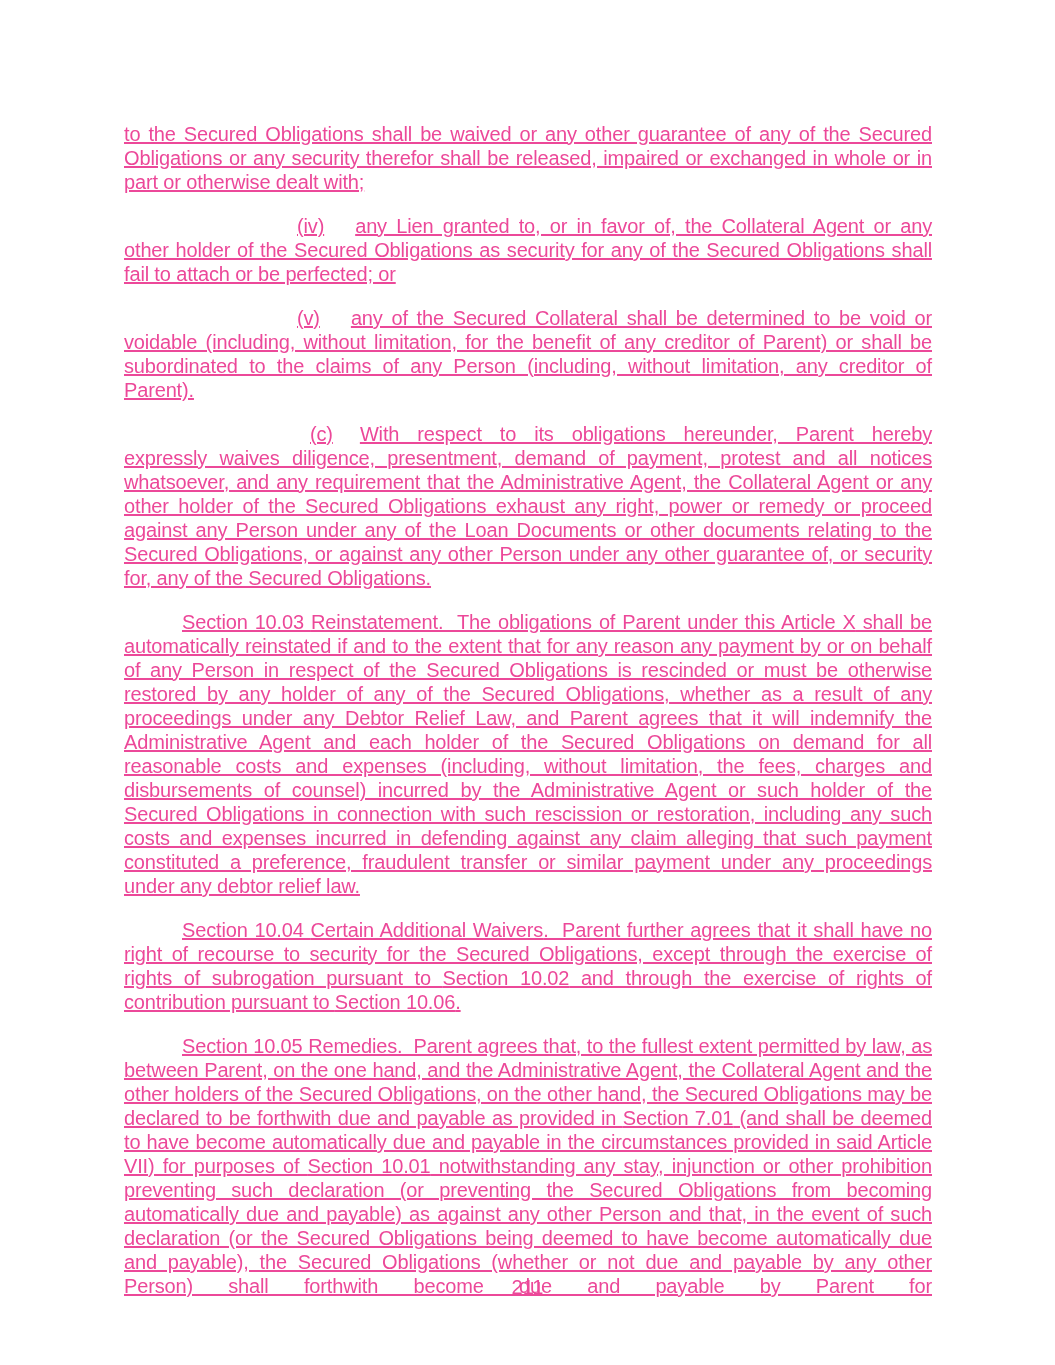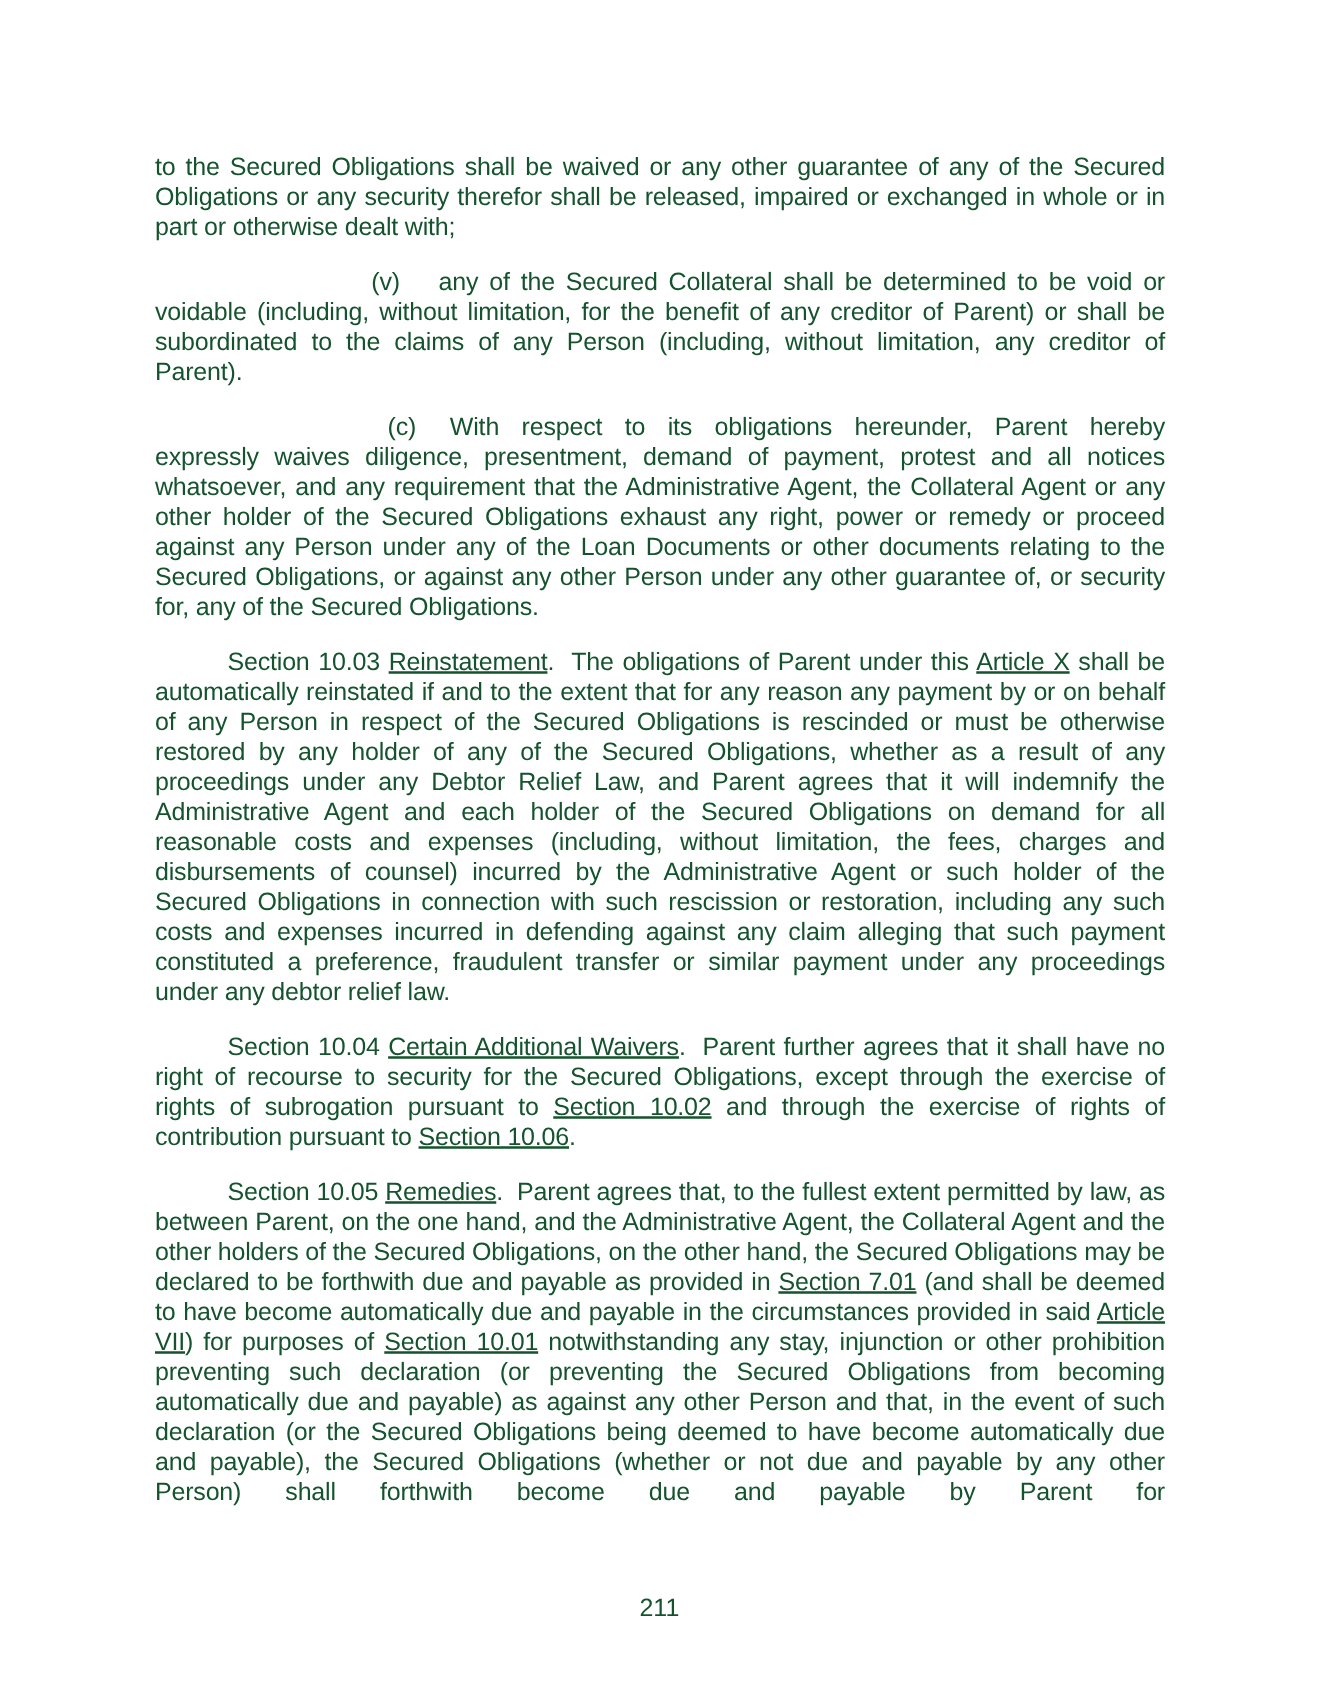--- a/index.html
+++ b/index.html
@@ -6,27 +6,28 @@
     margin: 0;
     padding: 0;
     background: #ffffff;
   }
   .page {
     position: relative;
     width: 1055px;
     height: 1365px;
     box-sizing: border-box;
     background: #ffffff;
-    color: #14532d;
+    color: #ec4899;
     font-family: "Liberation Sans", "DejaVu Sans", sans-serif;
     font-size: 20px;
     line-height: 24px;
     letter-spacing: -0.15px;
     padding: 122px 123px 0 124px;
     overflow: hidden;
+    text-decoration: underline;
   }
   .content p {
     margin: 0 0 20px 0;
     text-align: justify;
   }
   
   .bq { margin-left: 60px; }
   .clause { text-indent: 173px; }
   .clause .clabel { padding-right: 31px; }
   
@@ -48,20 +49,23 @@
 </head>
 <body>
 
 <div class="page">
   <div class="content">
 
     <p class="bq">
       <span>to the Secured Obligations shall be waived or any other guarantee of any of the Secured Obligations or any security therefor shall be released, impaired or exchanged in whole or in part or otherwise dealt with;</span>
     </p>
 
+    <p class="bq clause">
+      <span class="clabel">(iv)</span><span>any Lien granted to, or in favor of, the Collateral Agent or any other holder of the Secured Obligations as security for any of the Secured Obligations shall fail to attach or be perfected; or</span>
+    </p>
 
     <p class="bq clause">
       <span class="clabel">(v)</span><span>any of the Secured Collateral shall be determined to be void or voidable (including, without limitation, for the benefit of any creditor of Parent) or shall be subordinated to the claims of any Person (including, without limitation, any creditor of Parent).</span>
     </p>
 
     <p class="c-para">
       <span class="clabel">(c)</span><span>With respect to its obligations hereunder, Parent hereby expressly waives diligence, presentment, demand of payment, protest and all notices whatsoever, and any requirement that the Administrative Agent, the Collateral Agent or any other holder of the Secured Obligations exhaust any right, power or remedy or proceed against any Person under any of the Loan Documents or other documents relating to the Secured Obligations, or against any other Person under any other guarantee of, or security for, any of the Secured Obligations.</span>
     </p>
 
     <p class="sect">

